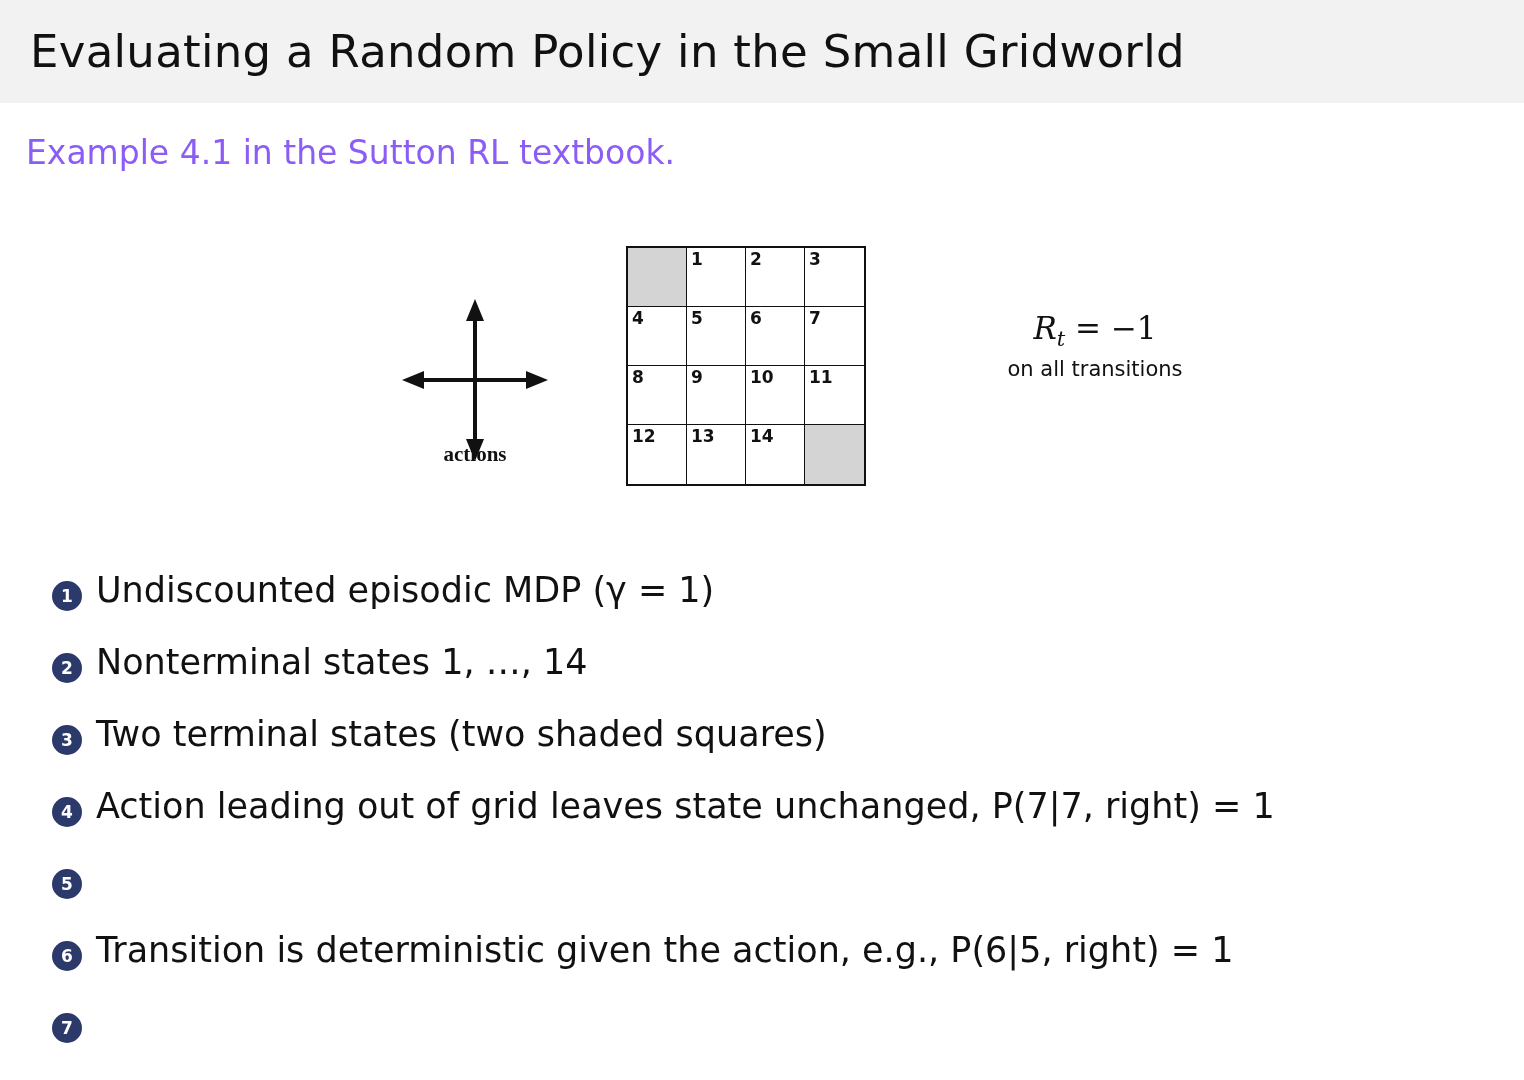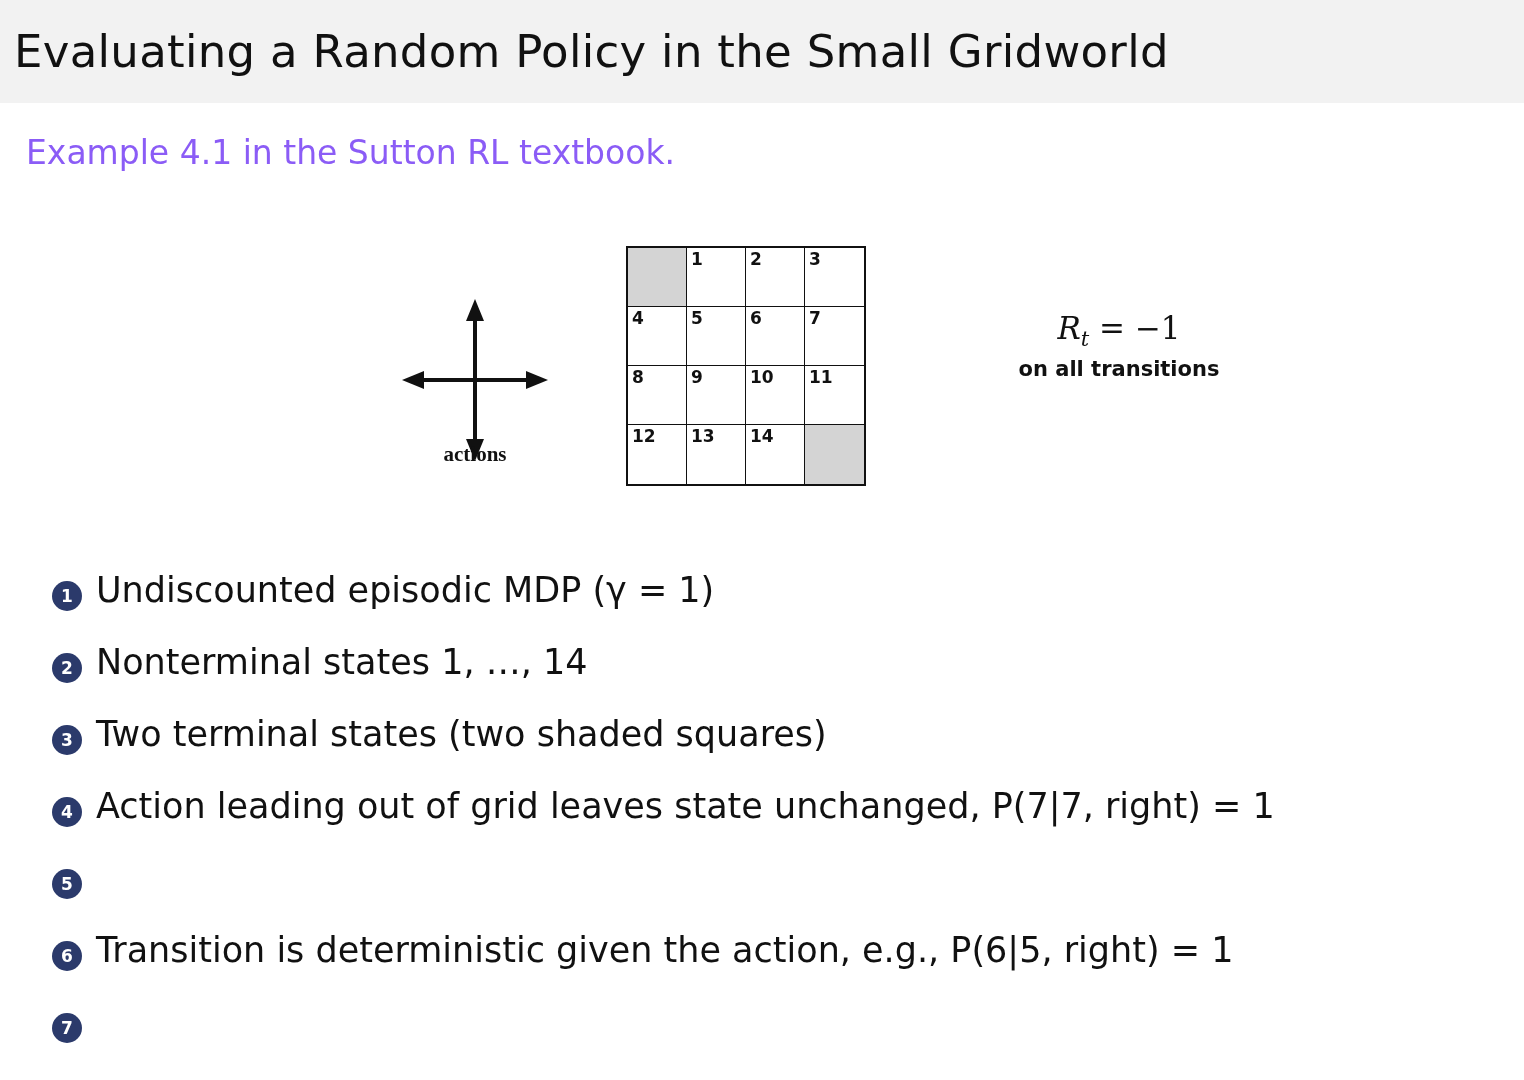--- a/index.html
+++ b/index.html
@@ -26,21 +26,21 @@
     width: 1524px;
     height: 103px;
     background: #f2f2f2;
     display: flex;
     align-items: center;
   }
   .title-bar .title {
     font-size: 45px;
     font-weight: 400;
     letter-spacing: 0.3px;
-    padding-left: 14px;
+    padding-left: 30px;
     color: #111111;
     font-family: "DejaVu Sans", sans-serif;
   }
   .subtitle {
     position: absolute;
     top: 133px;
     left: 26px;
     font-size: 33px;
     color: #8b5cf6;
   }
@@ -99,36 +99,36 @@
     left: 4px;
     top: 3px;
     font-size: 17px;
     font-weight: bold;
     line-height: 1;
     color: #111;
   }
 
   .reward {
     position: absolute;
-    left: 954px;
+    left: 930px;
     top: 70px;
     width: 330px;
     text-align: center;
   }
   .reward .eq {
     font-size: 31px;
     font-family: "DejaVu Serif", serif;
     font-style: italic;
     color: #111;
   }
   .reward .eq .sub { font-size: 21px; vertical-align: sub; font-style: italic;}
   .reward .eq .rm { font-style: normal; }
   .reward .sub-text {
     font-size: 21px;
-    font-weight: bold;
+    font-weight: normal;
     margin-top: 6px;
     color: #111;
   }
 
   
   .list {
     position: absolute;
     top: 570px;
     left: 52px;
     width: 1460px;

